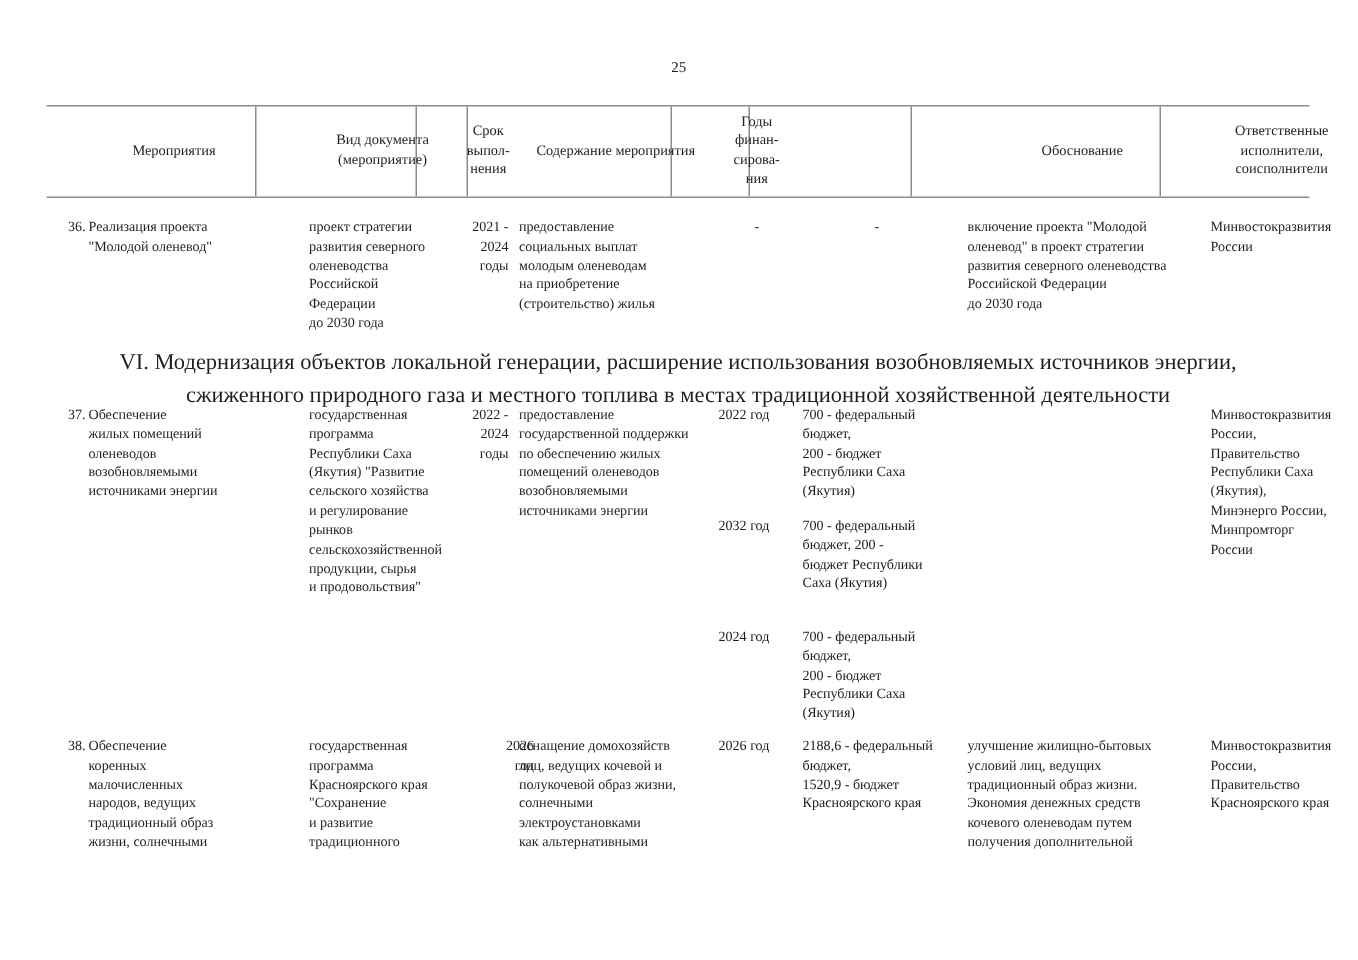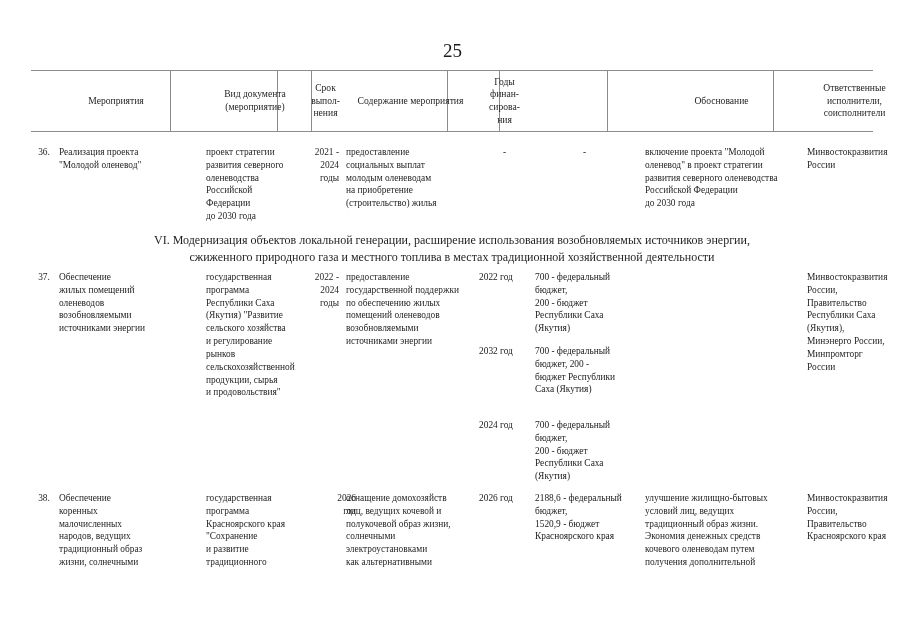--- a/index.html
+++ b/index.html
@@ -19,21 +19,21 @@
     position: relative;
     width: 905px;
     height: 640px;
   }
   .page-number {
     position: absolute;
     top: 40px;
     left: 0;
     width: 905px;
     text-align: center;
-    font-size: 19px;
+    font-size: 10px;
     color: #1a1a1a;
   }
 
   
   .hdr-top-rule {
     position: absolute;
     left: 31px;
     top: 70px;
     width: 842px;
     height: 1px;
@@ -81,34 +81,34 @@
   }
   .cell {
     position: absolute;
     box-sizing: border-box;
     font-size: 9.4px;
     line-height: 1.365;
     color: #1f1f1f;
     white-space: pre-line;
   }
   .num-cell {
-    text-align: center;
+    text-align: right;
   }
   .center {
     text-align: center;
   }
   .right {
     text-align: right;
   }
   .section-head {
     position: absolute;
     left: 31px;
     width: 842px;
     text-align: center;
-    font-size: 12px;
+    font-size: 15px;
     line-height: 1.45;
     color: #1f1f1f;
     white-space: pre-line;
   }
   .fin-block {
     position: absolute;
     box-sizing: border-box;
     font-size: 9.4px;
     line-height: 1.365;
   }

